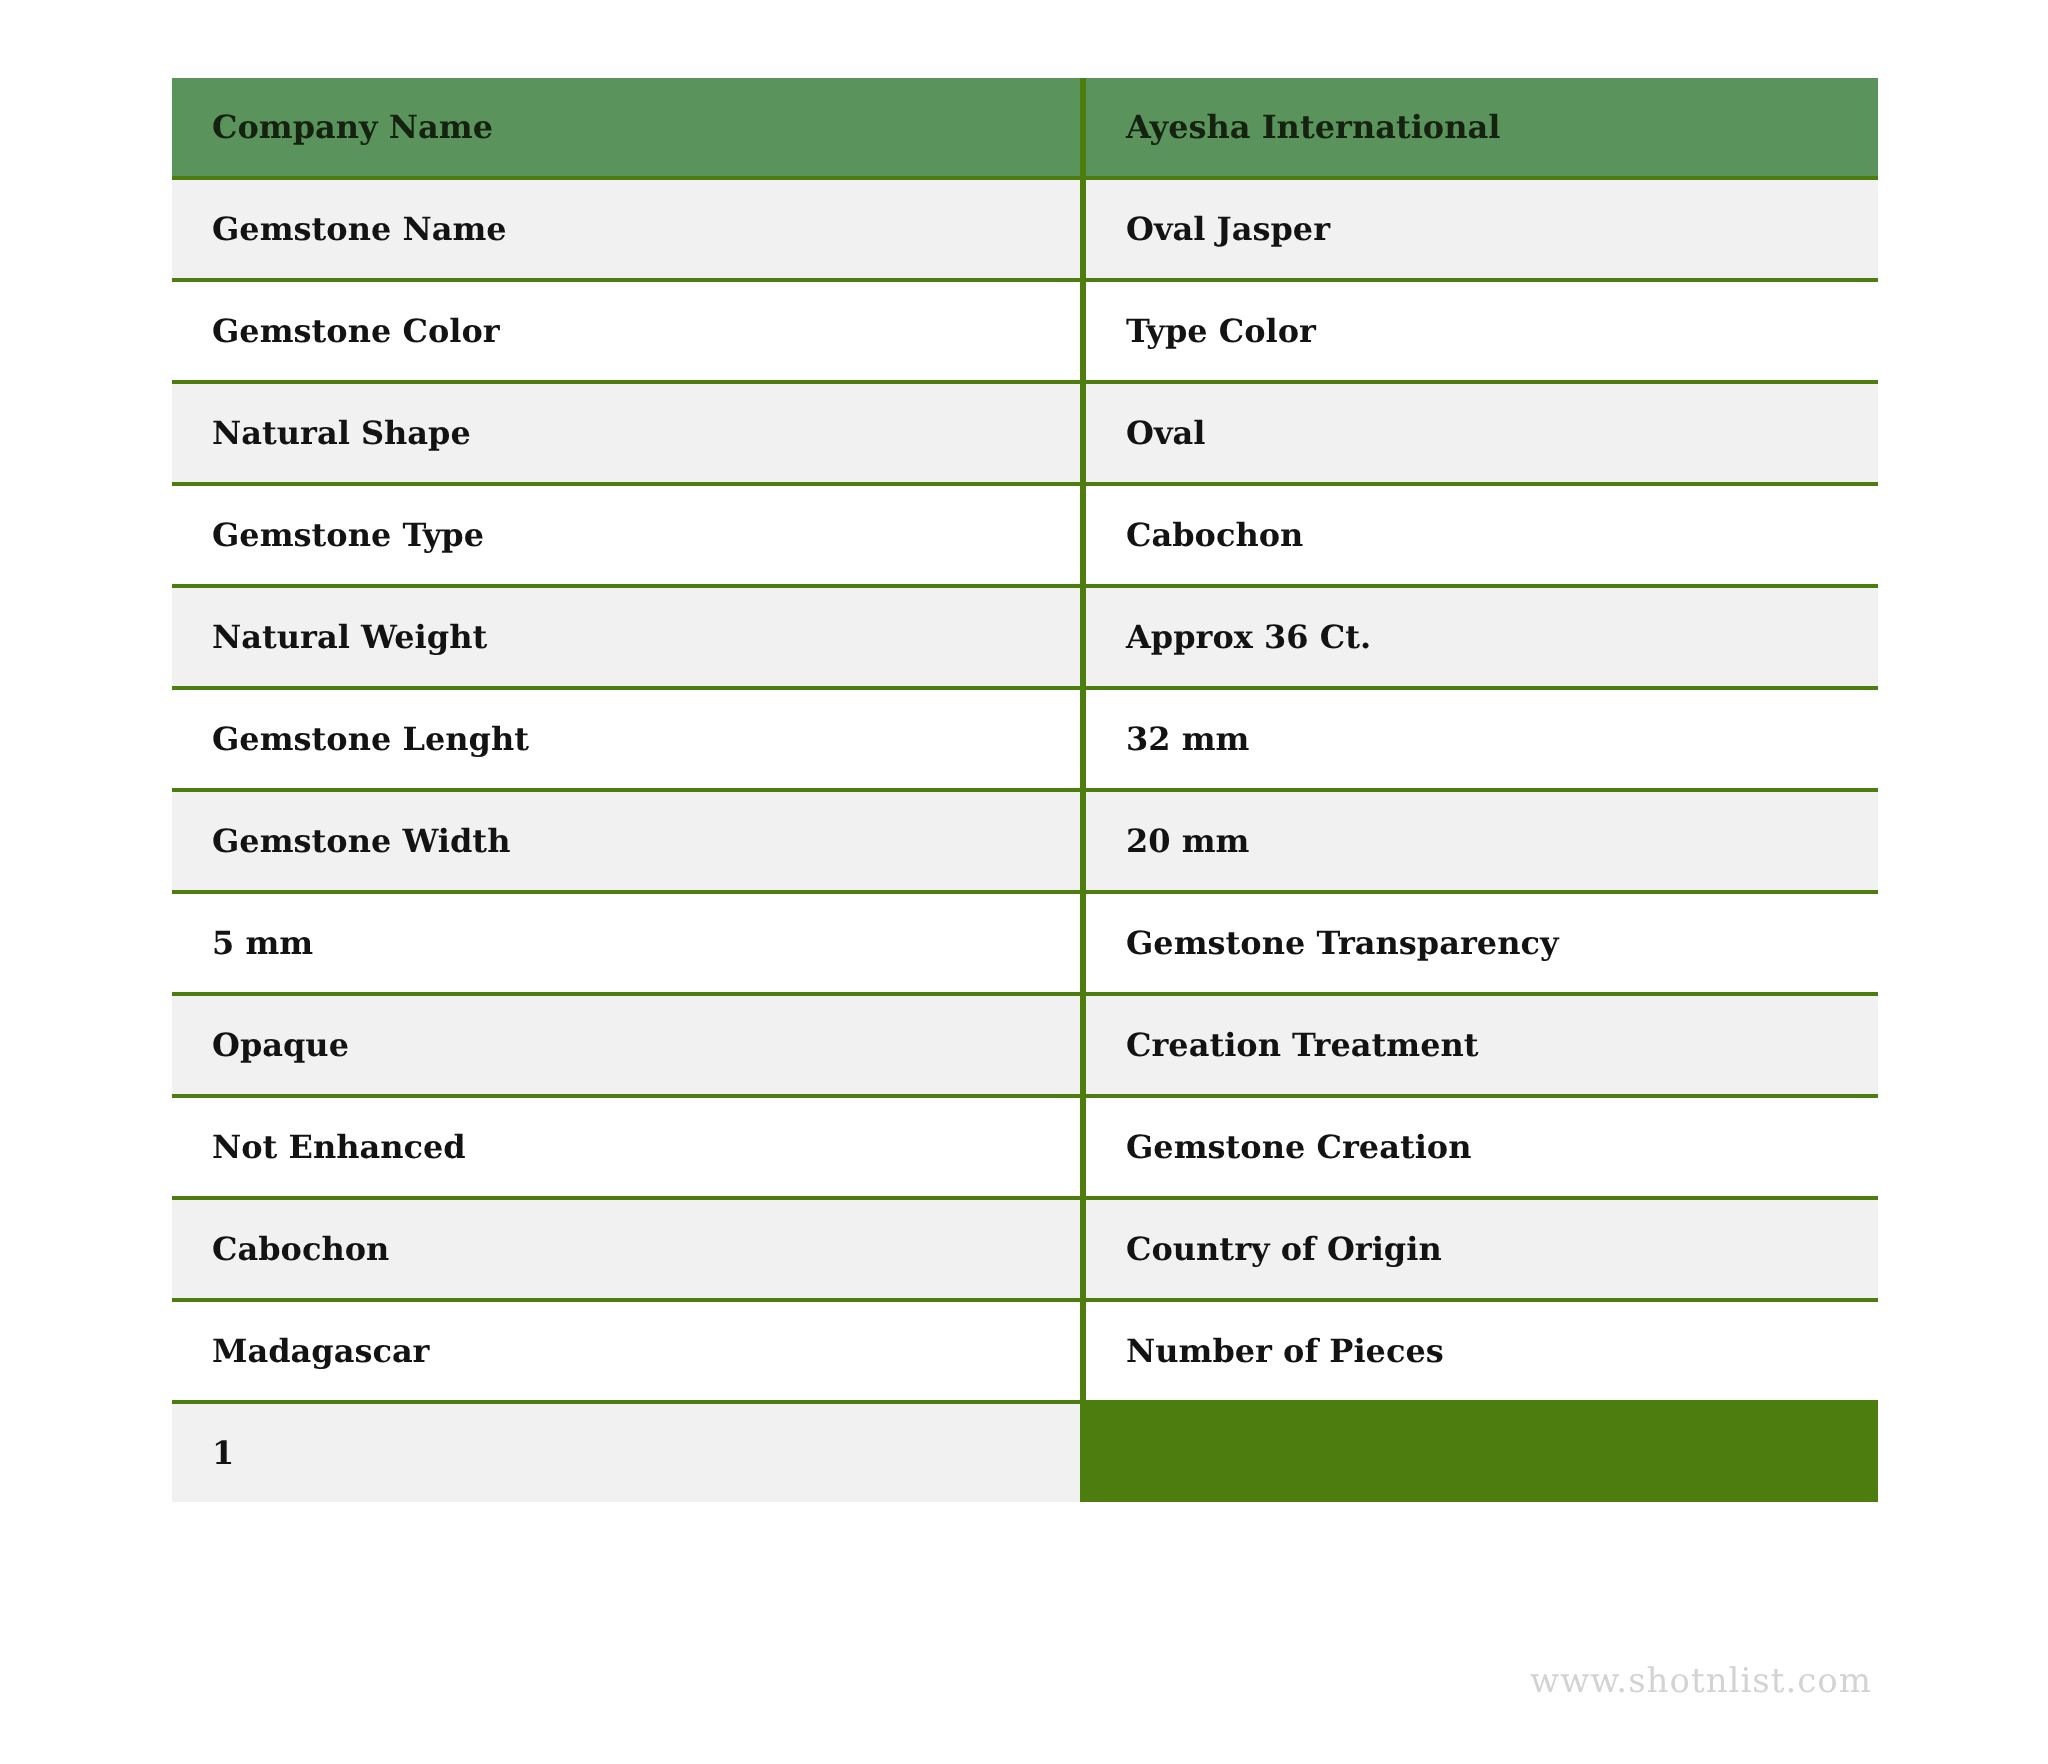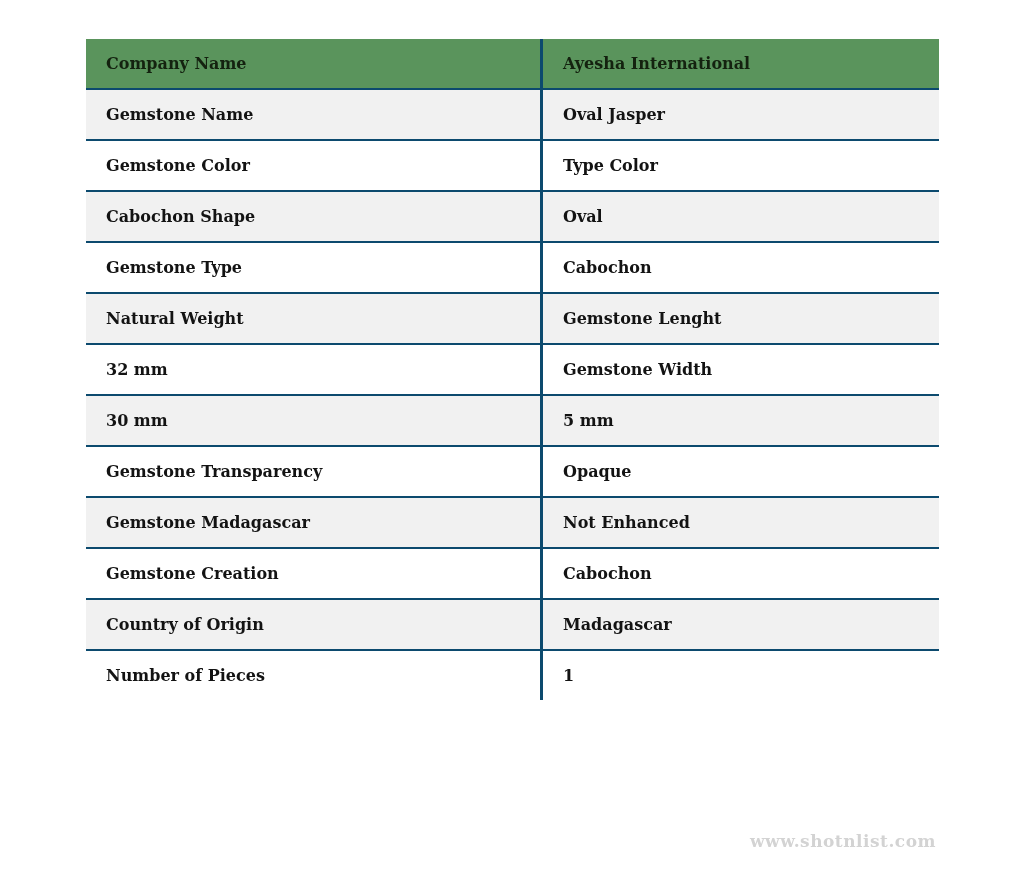--- a/index.html
+++ b/index.html
@@ -19,21 +19,21 @@
   }
   .spec-table {
     position: absolute;
     left: 86px;
     top: 39px;
     width: 853px;
     display: grid;
     grid-template-columns: 454px 396px;
     column-gap: 3px;
     row-gap: 2px;
-    background: #0c4a6e;
+    background: #4d7c0f;
   }
   .cell {
     height: 49px;
     display: flex;
     align-items: center;
     padding-left: 20px;
     box-sizing: border-box;
     font-size: 16px;
     font-weight: bold;
     color: #131313;
@@ -51,61 +51,62 @@
   }
   .spec-table > .cell.header:nth-child(1),
   .spec-table > .cell.header:nth-child(2) {
     background: #5a945c;
   }
   .watermark {
     position: absolute;
     top: 831px;
     right: 88px;
     font-size: 17px;
-    font-weight: bold;
+    font-weight: normal;
     color: #d3d3d3;
     letter-spacing: 0.5px;
   }
 </style>
 </head>
 <body>
 
 <div class="page">
 
   <div class="spec-table">
     <div class="cell header">Company Name</div>
     <div class="cell header">Ayesha International</div>
 
     <div class="cell">Gemstone Name</div>
     <div class="cell">Oval Jasper</div>
 
     <div class="cell">Gemstone Color</div>
     <div class="cell">Type Color</div>
 
-    <div class="cell">Cabochon Shape</div>
+    <div class="cell">Natural Shape</div>
     <div class="cell">Oval</div>
 
     <div class="cell">Gemstone Type</div>
     <div class="cell">Cabochon</div>
 
     <div class="cell">Natural Weight</div>
+    <div class="cell">Approx 36 Ct.</div>
 
 
     <div class="cell">Gemstone Lenght</div>
     <div class="cell">32 mm</div>
 
     <div class="cell">Gemstone Width</div>
-    <div class="cell">30 mm</div>
+    <div class="cell">20 mm</div>
 
     <div class="cell">5 mm</div>
 
     <div class="cell">Gemstone Transparency</div>
     <div class="cell">Opaque</div>
 
-    <div class="cell">Gemstone Madagascar</div>
+    <div class="cell">Creation Treatment</div>
     <div class="cell">Not Enhanced</div>
 
     <div class="cell">Gemstone Creation</div>
     <div class="cell">Cabochon</div>
 
     <div class="cell">Country of Origin</div>
     <div class="cell">Madagascar</div>
 
     <div class="cell">Number of Pieces</div>
     <div class="cell">1</div>

